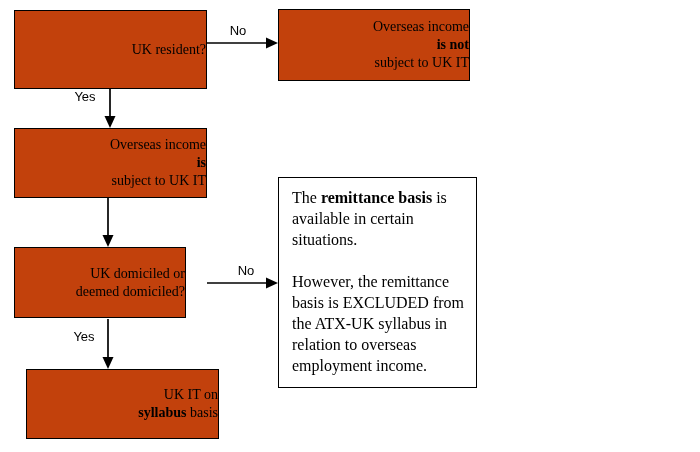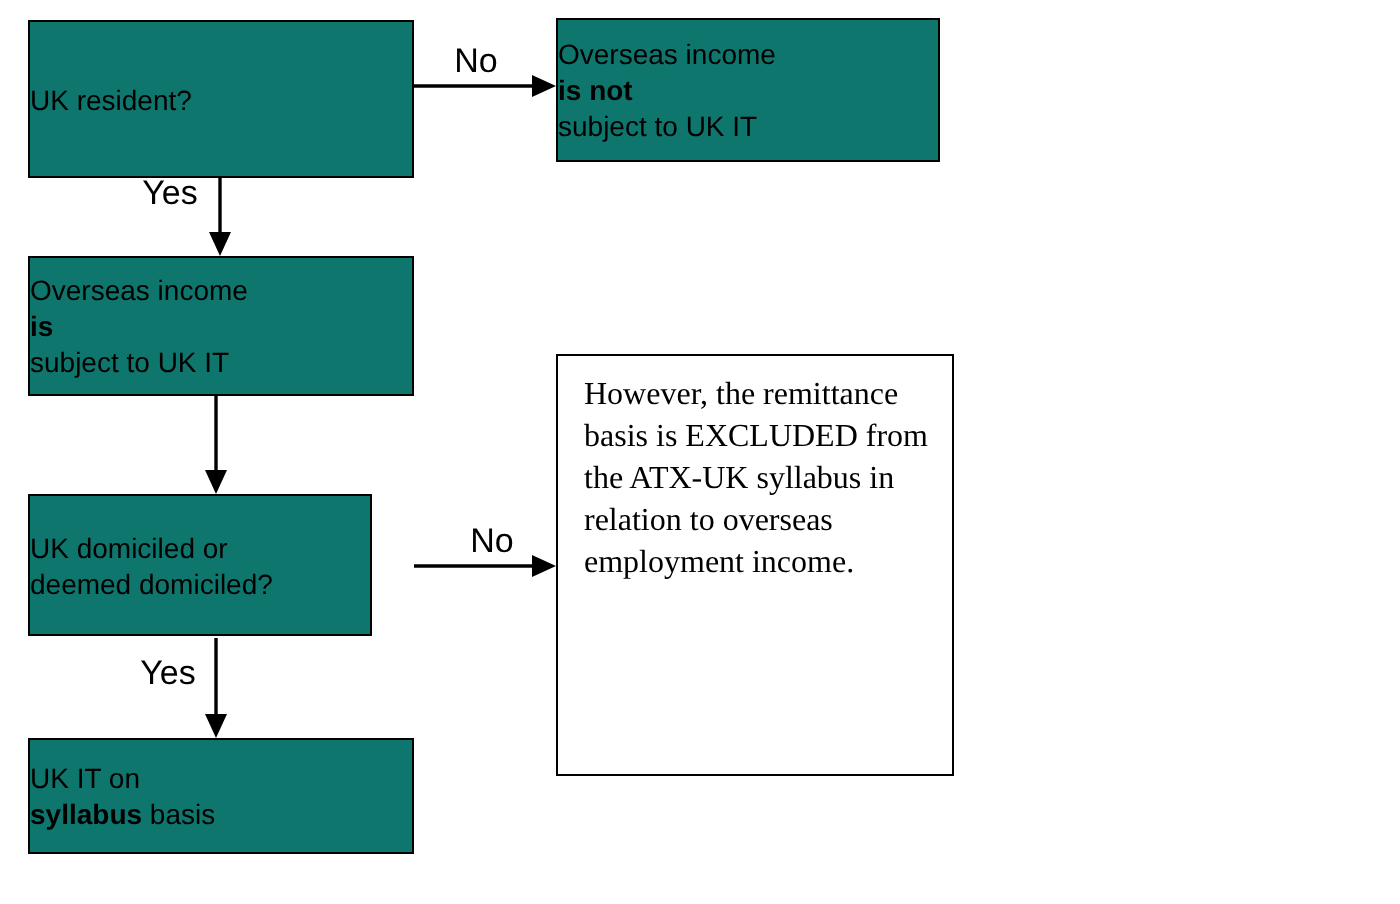--- a/index.html
+++ b/index.html
@@ -20,60 +20,61 @@
     position: absolute;
     left: 0;
     top: 0;
     width: 700px;
     height: 452px;
   }
   .box {
     position: absolute;
     box-sizing: border-box;
     border: 1.5px solid #000000;
-    background: #0f766e;
+    background: #c2410c;
     display: flex;
     flex-direction: column;
     justify-content: center;
-    align-items: flex-start;
+    align-items: flex-end;
     text-align: center;
     font-size: 14px;
     line-height: 18px;
+    font-family: Liberation Serif, serif;
   }
   .box .b, .b { font-weight: bold; }
 
   .box-uk-resident   { left: 14px;  top: 10px;  width: 193px; height: 79px; }
   .box-not-subject   { left: 278px; top: 9px;   width: 192px; height: 72px; }
   .box-subject       { left: 14px;  top: 128px; width: 193px; height: 70px; }
   .box-domiciled     { left: 14px;  top: 247px; width: 172px; height: 71px; }
-  .box-receipts      { left: 14px;  top: 369px; width: 193px; height: 58px; }
+  .box-receipts      { left: 26px;  top: 369px; width: 193px; height: 70px; }
 
   .note-box {
     position: absolute;
     left: 278px;
     top: 177px;
     width: 199px;
     height: 211px;
     box-sizing: border-box;
     border: 1.5px solid #000000;
     background: #ffffff;
     padding: 9px 6px 0 13px;
     font-family: "Liberation Serif", serif;
     font-size: 16px;
     line-height: 21px;
     text-align: left;
   }
   .note-box p { margin: 0; }
-  .note-box p + p { }
+  .note-box p + p { margin-top: 21px; }
 
   .edge-label {
     position: absolute;
     width: 48px;
     text-align: center;
-    font-size: 17px;
+    font-size: 13px;
     line-height: 18px;
   }
   .label-no-top    { left: 214px; top: 22px; }
   .label-yes-top   { left: 61px;  top: 88px; }
   .label-no-mid    { left: 222px; top: 262px; }
   .label-yes-bottom{ left: 60px;  top: 328px; }
 </style>
 </head>
 <body>
 
@@ -122,20 +123,21 @@
     <div>UK domiciled or</div>
     <div>deemed domiciled?</div>
   </div>
 
   <div class="box box-receipts">
     <div>UK IT on</div>
     <div><span class="b">syllabus</span><span> basis</span></div>
   </div>
 
   <div class="note-box">
+    <p><span>The </span><span class="b">remittance basis</span><span> is available in certain situations.</span></p>
     <p>However, the remittance basis is EXCLUDED from the ATX-UK syllabus in relation to overseas employment income.</p>
   </div>
 
   <div class="edge-label label-no-top">No</div>
   <div class="edge-label label-yes-top">Yes</div>
   <div class="edge-label label-no-mid">No</div>
   <div class="edge-label label-yes-bottom">Yes</div>
 
 </div>
 

